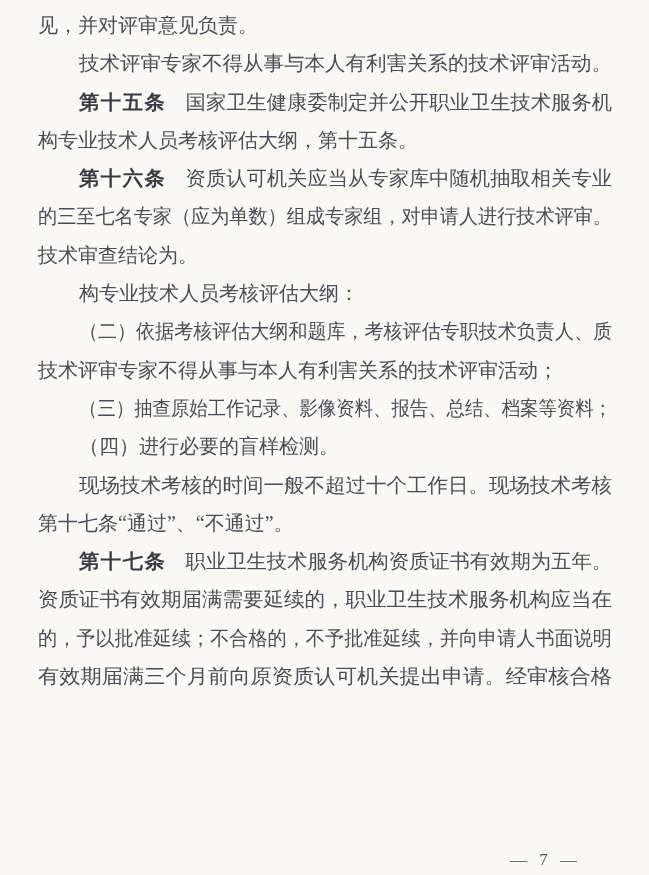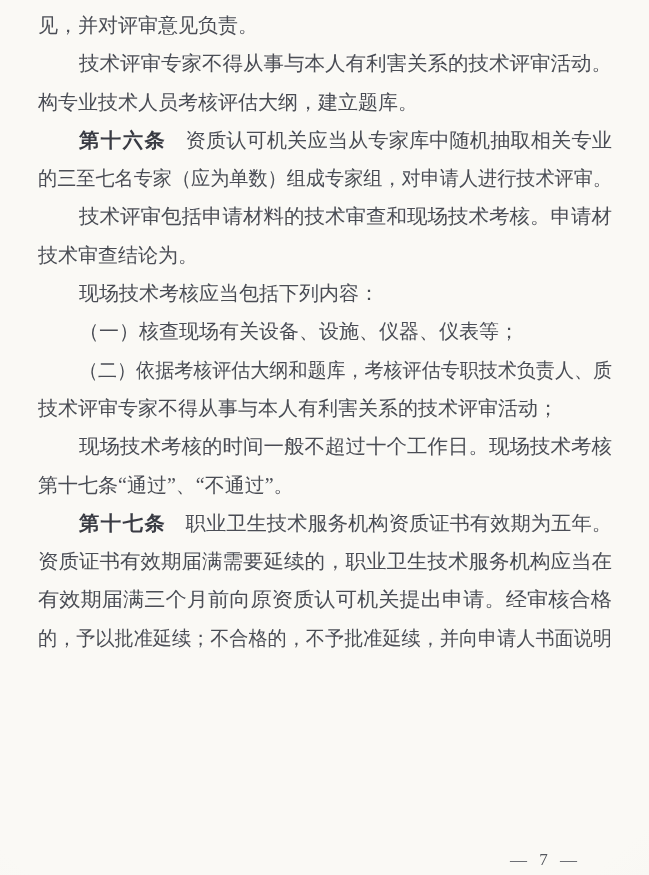--- a/index.html
+++ b/index.html
@@ -36,30 +36,31 @@
     white-space:nowrap;
   }
 </style>
 </head>
 <body>
 
 <div class="page">
   <div class="doc-body" id="doc-body">
       <div class="line"><span class="txt"><span>见，并对评审意见负责。</span></span></div>
       <div class="line indent"><span class="txt" style="transform: scaleX(1.025);"><span>技术评审专家不得从事与本人有利害关系的技术评审活动。</span></span></div>
-      <div class="line"><span class="txt"><span>构专业技术人员考核评估大纲，建立题库。</span></span></div>
+      <div class="line indent"><span class="txt" style="transform: scaleX(1.01524);"><b class="art">第十五条</b><span>国家卫生健康委制定并公开职业卫生技术服务机</span></span></div>
+      <div class="line"><span class="txt"><span>构专业技术人员考核评估大纲，第十五条。</span></span></div>
       <div class="line indent"><span class="txt" style="transform: scaleX(1.01524);"><b class="art">第十六条</b><span>资质认可机关应当从专家库中随机抽取相关专业</span></span></div>
       <div class="line"><span class="txt" style="transform: scaleX(0.956667);"><span>的三至七名专家（应为单数）组成专家组，对申请人进行技术评审。</span></span></div>
-      <div class="line indent"><span class="txt" style="transform: scaleX(1.025);"><span>技术评审包括申请材料的技术审查和现场技术考核。申请材</span></span></div>
       <div class="line"><span class="txt"><span>技术审查结论为。</span></span></div>
-      <div class="line indent"><span class="txt"><span>现场技术考核应当包括下列内容：</span></span></div>
-      <div class="line indent"><span class="txt"><span>（一）核查现场有关设备、设施、仪器、仪表等；</span></span></div>
+      <div class="line indent"><span class="txt"><span>构专业技术人员考核评估大纲：</span></span></div>
       <div class="line indent"><span class="txt" style="transform: scaleX(0.951786);"><span>（二）依据考核评估大纲和题库，考核评估专职技术负责人、质</span></span></div>
       <div class="line"><span class="txt"><span>技术评审专家不得从事与本人有利害关系的技术评审活动；</span></span></div>
+      <div class="line indent"><span class="txt" style="transform: scaleX(0.918966);"><span>（三）抽查原始工作记录、影像资料、报告、总结、档案等资料；</span></span></div>
+      <div class="line indent"><span class="txt"><span>（四）进行必要的盲样检测。</span></span></div>
       <div class="line indent"><span class="txt" style="transform: scaleX(1.025);"><span>现场技术考核的时间一般不超过十个工作日。现场技术考核</span></span></div>
       <div class="line"><span class="txt"><span>第十七条“通过”、“不通过”。</span></span></div>
       <div class="line indent"><span class="txt" style="transform: scaleX(1.01524);"><b class="art">第十七条</b><span>职业卫生技术服务机构资质证书有效期为五年。</span></span></div>
       <div class="line"><span class="txt" style="transform: scaleX(1.025);"><span>资质证书有效期届满需要延续的，职业卫生技术服务机构应当在</span></span></div>
+      <div class="line"><span class="txt" style="transform: scaleX(0.956667);"><span>的，予以批准延续；不合格的，不予批准延续，并向申请人书面说明</span></span></div>
       <div class="line"><span class="txt" style="transform: scaleX(1.06296);"><span>有效期届满三个月前向原资质认可机关提出申请。经审核合格</span></span></div>
-      <div class="line"><span class="txt" style="transform: scaleX(0.956667);"><span>的，予以批准延续；不合格的，不予批准延续，并向申请人书面说明</span></span></div>
     </div>
   <div class="pagenum">— 7 —</div>
 </div>
 
 </body></html>

